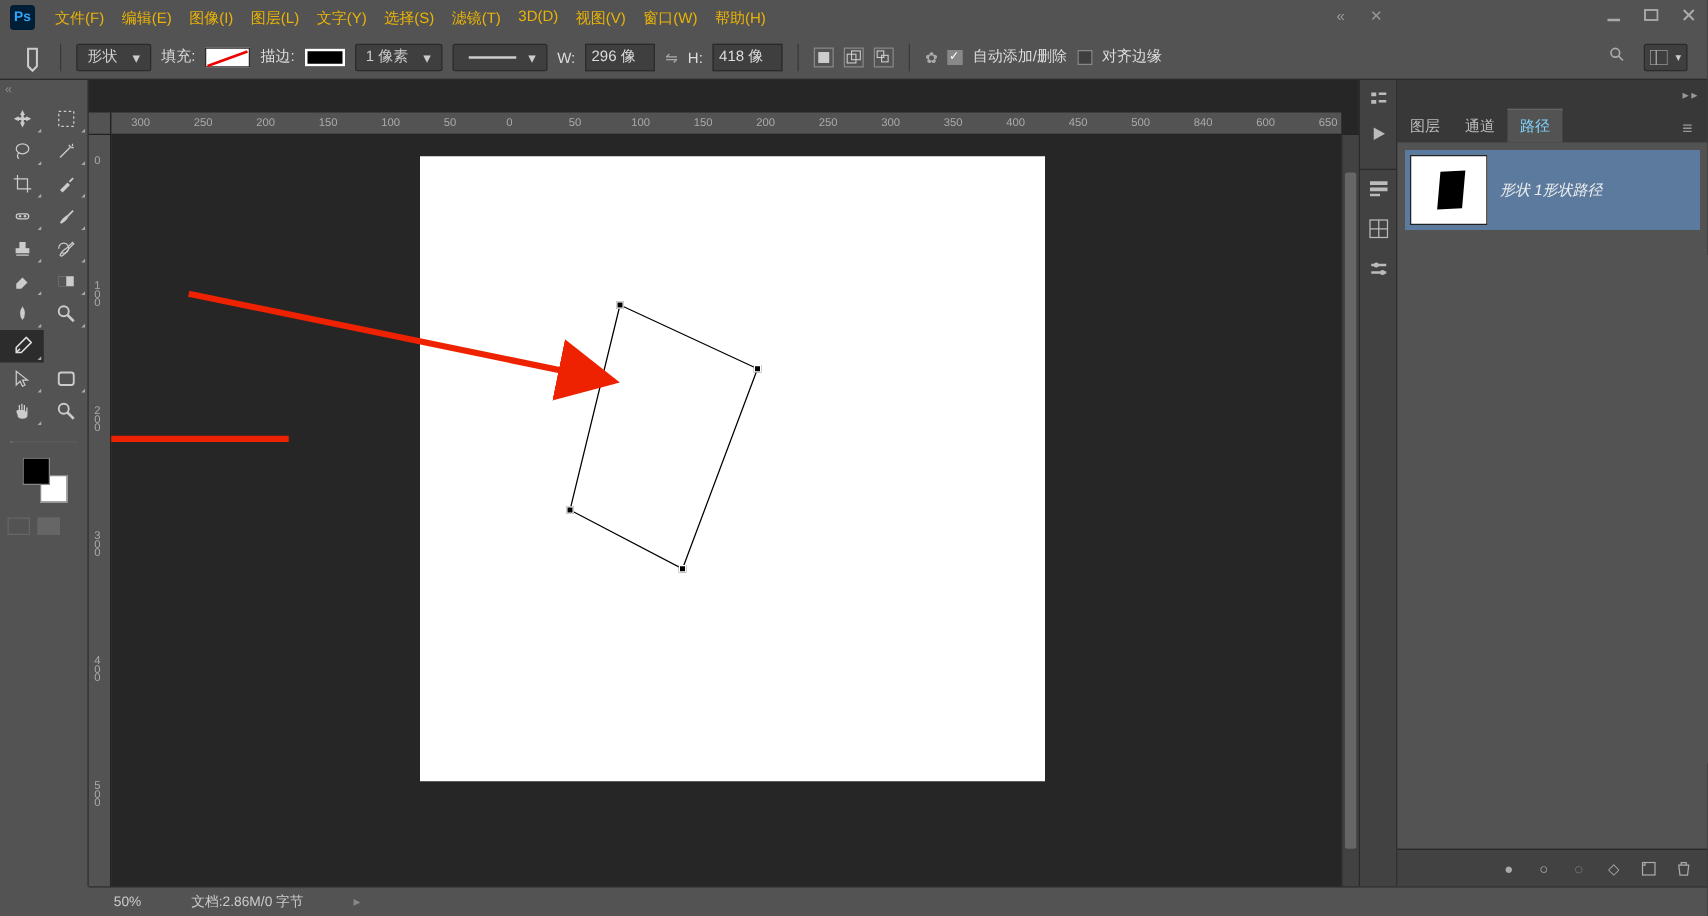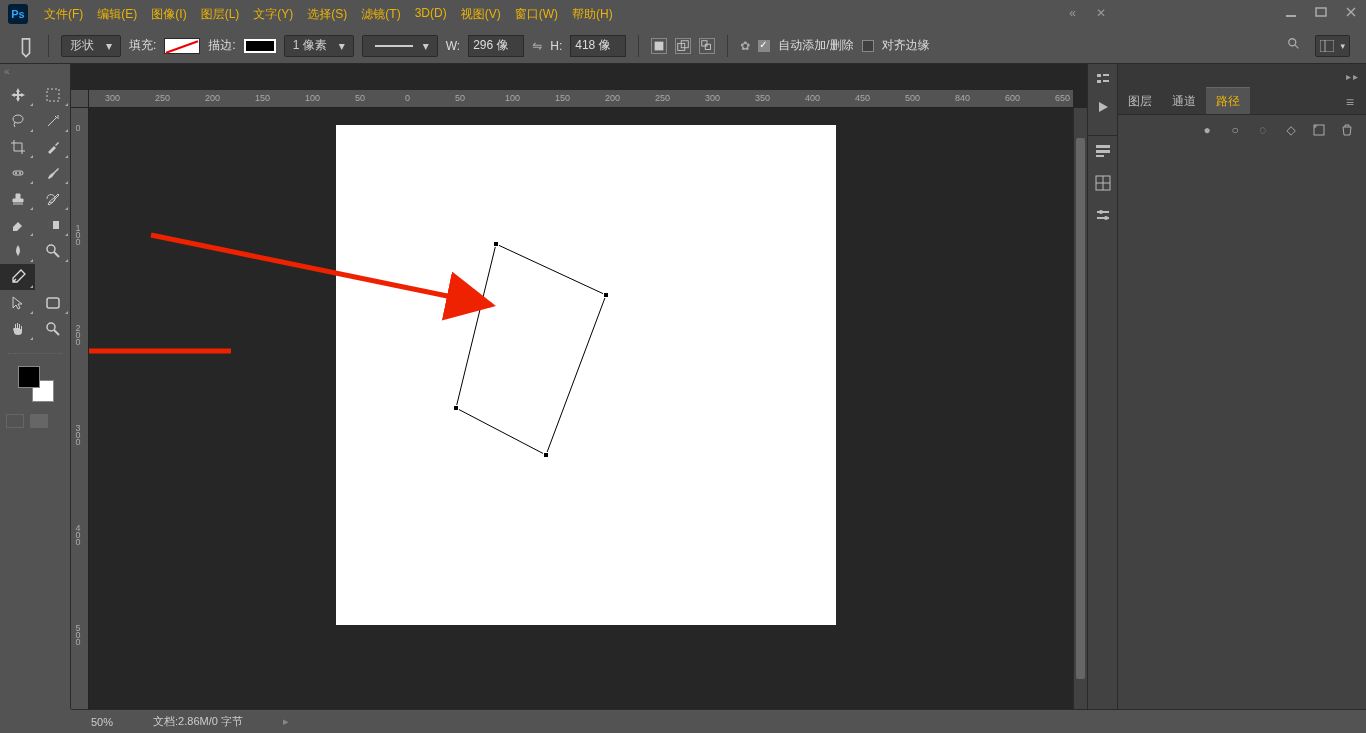--- a/index.html
+++ b/index.html
@@ -61,21 +61,21 @@
 .anchor { width: 6px; height: 6px; background: #000; border:1px solid #fff; position: absolute; transform: translate(-50%,-50%);}
 .red-arrow { position:absolute; z-index:10;}
 
 .right-dock { width: 30px; background: #424242; border-left: 1px solid #2a2a2a; display:flex; flex-direction:column; align-items:center; padding-top:6px; gap:14px;}
 .dock-ico { width:20px; height:18px; color:#bbb; display:flex; align-items:center; justify-content:center;}
 
 .panels { width: 249px; background: #424242; border-left: 1px solid #2a2a2a; display: flex; flex-direction: column; }
 .mini-panel-tabs { height:24px; background:#383838; display:flex; align-items:center; padding:0 6px; font-size:10px; color:#999;}
 .panel-head { display: flex; background: #383838; height: 26px; align-items: flex-end; }
 .panel-tab { padding: 5px 10px 4px; font-size: 12px; color: #bbb; cursor: pointer; }
-.panel-tab.active { background: #535353; color: #eab308; border-top:1px solid #666;}
+.panel-tab.active { background: #535353; color: #7dd3fc; border-top:1px solid #666;}
 .panel-menu { margin-left: auto; margin-right: 8px; color: #999; font-size: 14px; padding:4px;}
 .panel-body { flex: 1; background: #535353; padding: 6px; }
 .path-item { display: flex; align-items: center; gap: 10px; background: #5c7a9e; padding: 4px; }
 .path-thumb { width: 62px; height: 56px; background: #fff; position: relative; border:1px solid #222;}
 .path-thumb-shape { position:absolute; left:22px; top:12px; width:20px; height:30px; background:#000; transform: skewY(-8deg) rotate(5deg);}
 .path-label { font-style: italic; color: #eee; font-size:12px;}
 .panel-footer { height: 30px; background: #424242; border-top: 1px solid #2a2a2a; display: flex; align-items: center; justify-content: flex-end; gap: 14px; padding: 0 12px; color: #aaa; }
 .pf-ico { width:14px; height:14px; display:flex; align-items:center; justify-content:center;}
 
 .status-bar { height: 24px; background: #535353; border-top: 1px solid #2a2a2a; display: flex; align-items: center; padding: 0 80px 0 20px; gap: 40px; font-size: 11px; color: #ccc; margin-left:71px;}
@@ -471,20 +471,28 @@
   <div class="panels">
     <div class="mini-panel-tabs">
       <span style="margin-left:auto; letter-spacing:2px;">▸▸</span>
     </div>
     <div class="panel-head">
       <div class="panel-tab">图层</div>
       <div class="panel-tab">通道</div>
       <div class="panel-tab active">路径</div>
       <div class="panel-menu">≡</div>
     </div>
+    <div class="panel-body">
+      <div class="path-item">
+        <div class="path-thumb">
+          <div class="path-thumb-shape"></div>
+        </div>
+        <div class="path-label">形状 1形状路径</div>
+      </div>
+    </div>
     <div class="panel-footer">
       <div class="pf-ico">●</div>
       <div class="pf-ico">○</div>
       <div class="pf-ico">◌</div>
       <div class="pf-ico">◇</div>
       <div class="pf-ico">
           <svg width="12" height="12" viewBox="0 0 12 12">
             <rect x="1" y="1" width="10" height="10" fill="none" stroke="#aaa"></rect>
             <path d="M3 1 L3 3 L1 3" fill="none" stroke="#aaa"></path>
           </svg>

